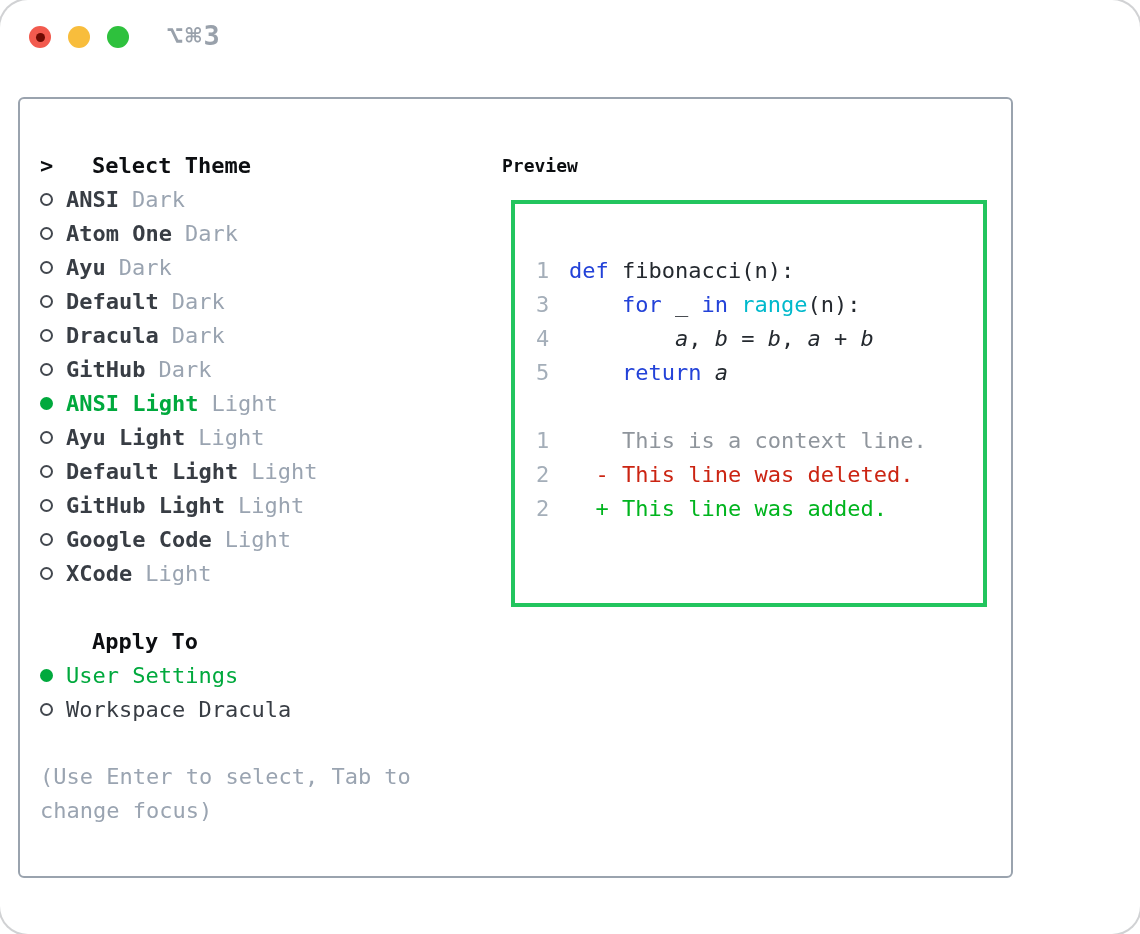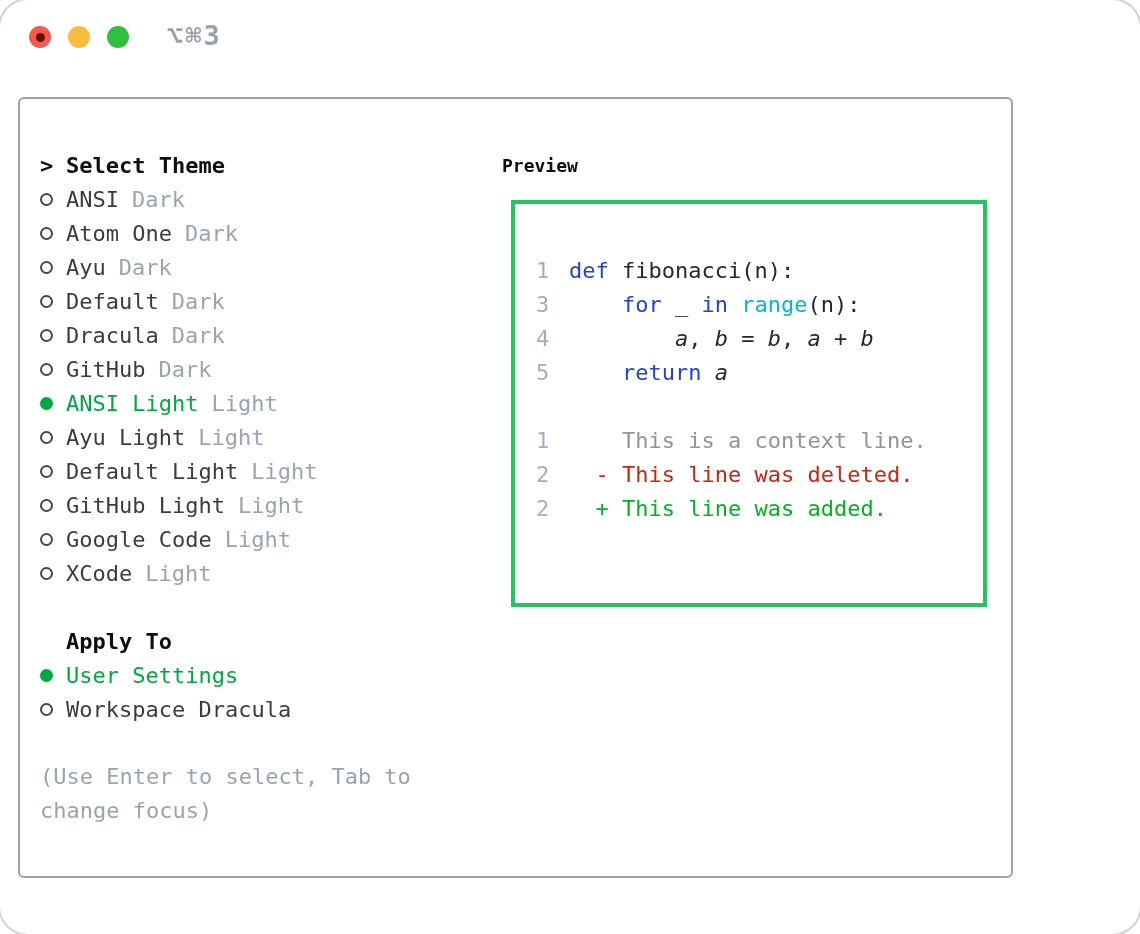--- a/index.html
+++ b/index.html
@@ -35,28 +35,28 @@
     position: absolute; left: 18px; top: 97px;
     width: 995px; height: 781px;
     border: 2px solid #9aa3ae; border-radius: 6px;
     background: #ffffff;
   }
 
   .left-col { position: absolute; left: 20px; top: 49px; width: 440px; font-size: 22px; }
   .row { display: flex; align-items: center; height: 34px; color: #383d44; }
   .prefix { width: 26px; flex: 0 0 26px; display: flex; align-items: center; }
   .prompt { color: #0c0e11; font-weight: bold; }
-  .hdr-text { color: #0c0e11; font-weight: bold; }
+  .hdr-text { color: #0c0e11; font-weight: bold; margin-left: 26px; }
   .bullet {
     width: 13px; height: 13px; border-radius: 50%;
     border: 2px solid #43484f; background: transparent;
   }
   .row.selected .bullet { border-color: #00a93d; background: #00a93d; }
   .row.selected .name, .row.selected .opt-label { color: #00a93d; }
-  .name { color: #383d44; }
+  .name { color: #383d44; font-weight: bold; }
   .variant { color: #9aa4b1; margin-left: 13px; text-align: center; }
   .opt-label { color: #383d44; }
   .spacer { height: 34px; }
   .hint { color: #9aa4b1; font-size: 22px; line-height: 34px; width: 432px; }
 
   
   .preview-title {
     position: absolute; left: 482px; top: 49px; height: 34px;
     display: flex; align-items: center;
     font-size: 18px; font-weight: bold; color: #0c0e11;

